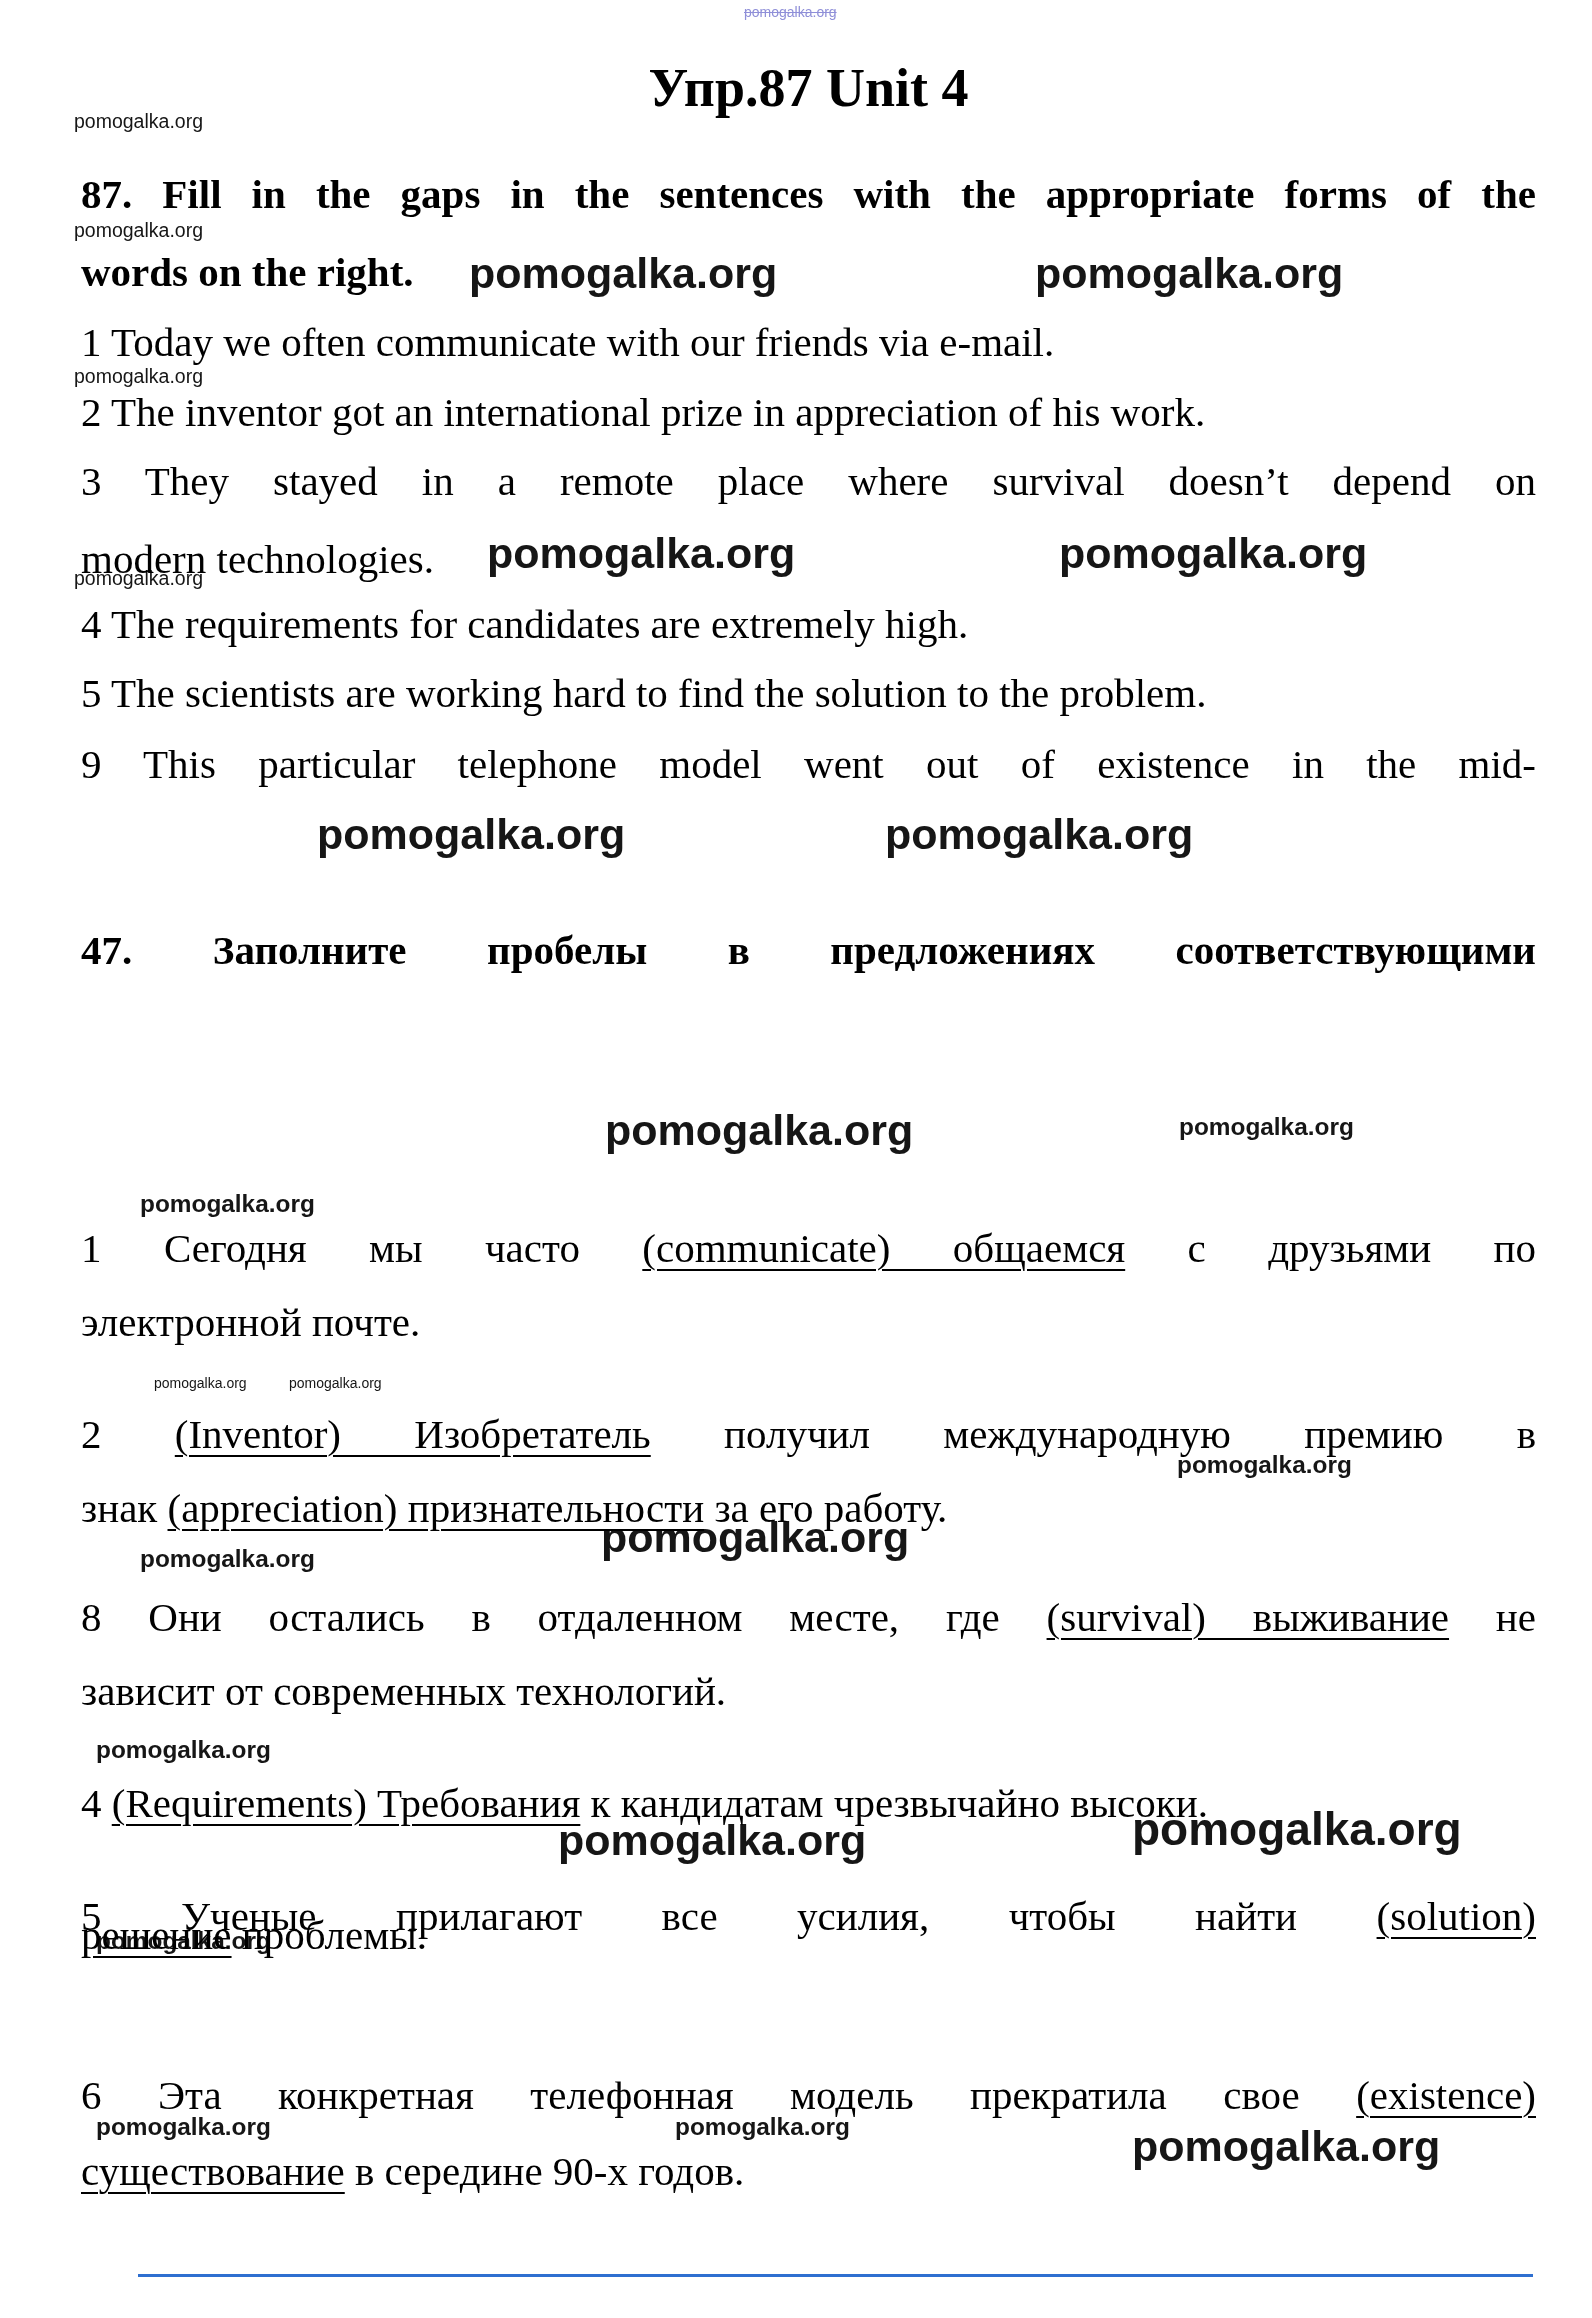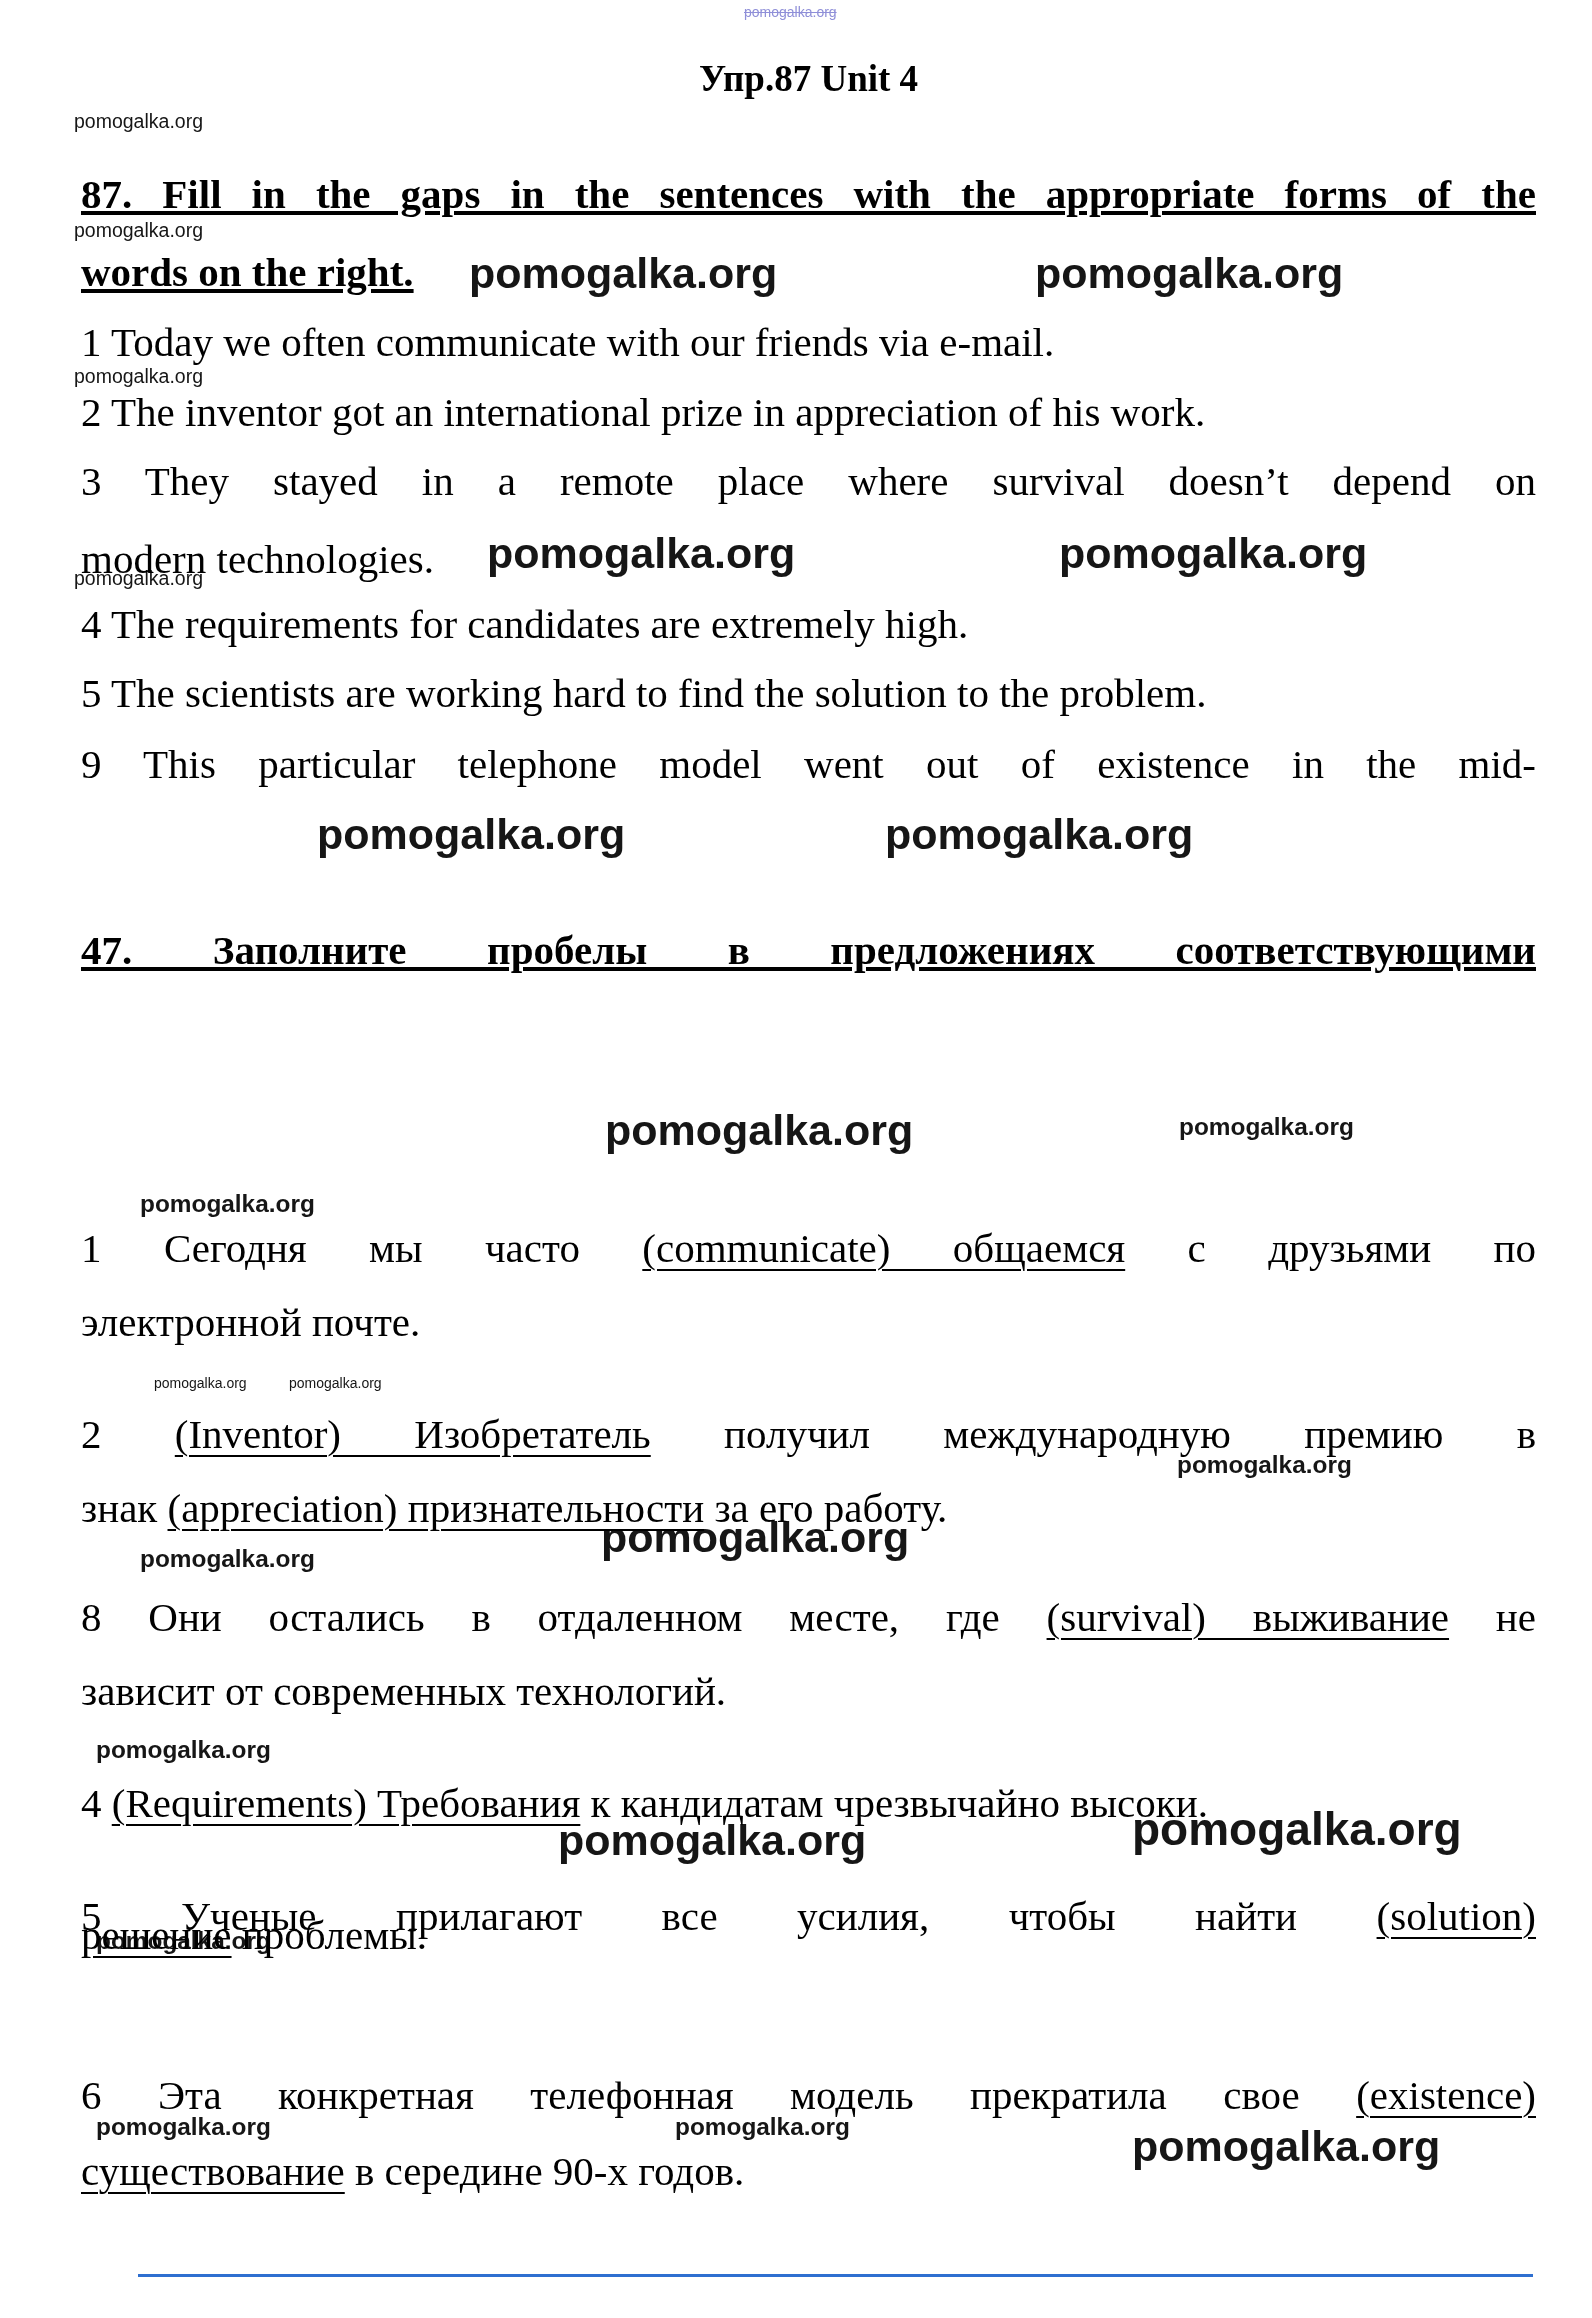--- a/index.html
+++ b/index.html
@@ -18,29 +18,29 @@
     width: 1455px;
     font-size: 41px;
     line-height: 1.15;
     white-space: nowrap;
   }
   .justify {
     text-align: justify;
     text-align-last: justify;
     white-space: normal;
   }
-  .bold { font-weight: bold; text-decoration: underline; }
+  .bold { font-weight: bold; }
   .title {
     position: absolute;
     left: 81px;
     width: 1455px;
     top: 57px;
     margin: 0;
     text-align: center;
-    font-size: 37px;
+    font-size: 54px;
     font-weight: bold;
     font-family: "Liberation Serif", serif;
   }
   .u {
     text-decoration: underline;
     text-underline-offset: 6.5px;
     text-decoration-thickness: 2.4px;
   }
   .wm {
     position: absolute;

